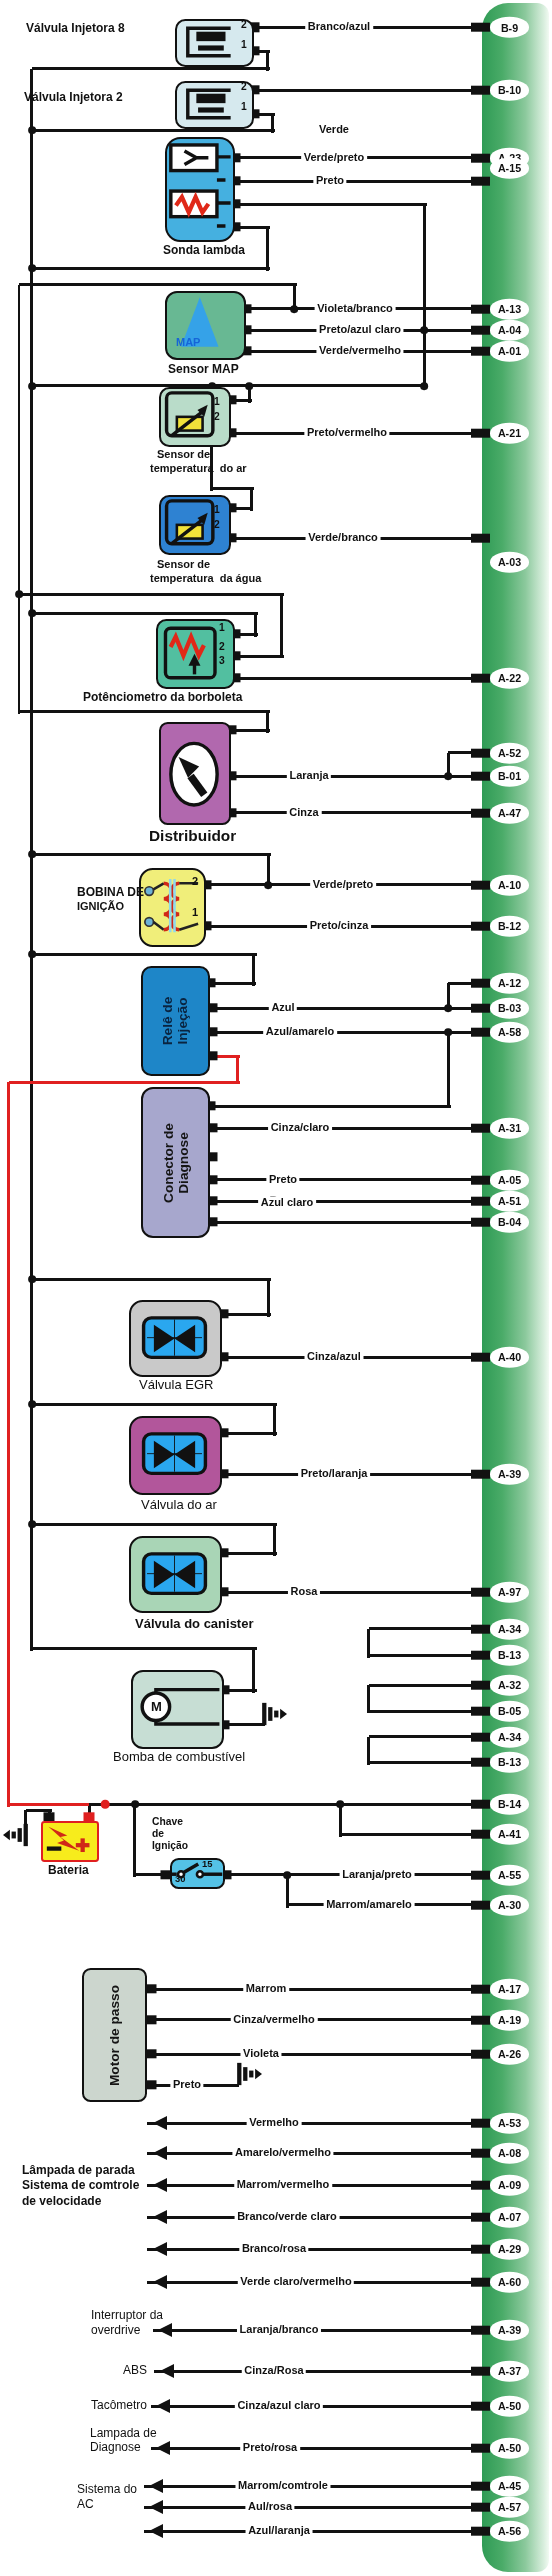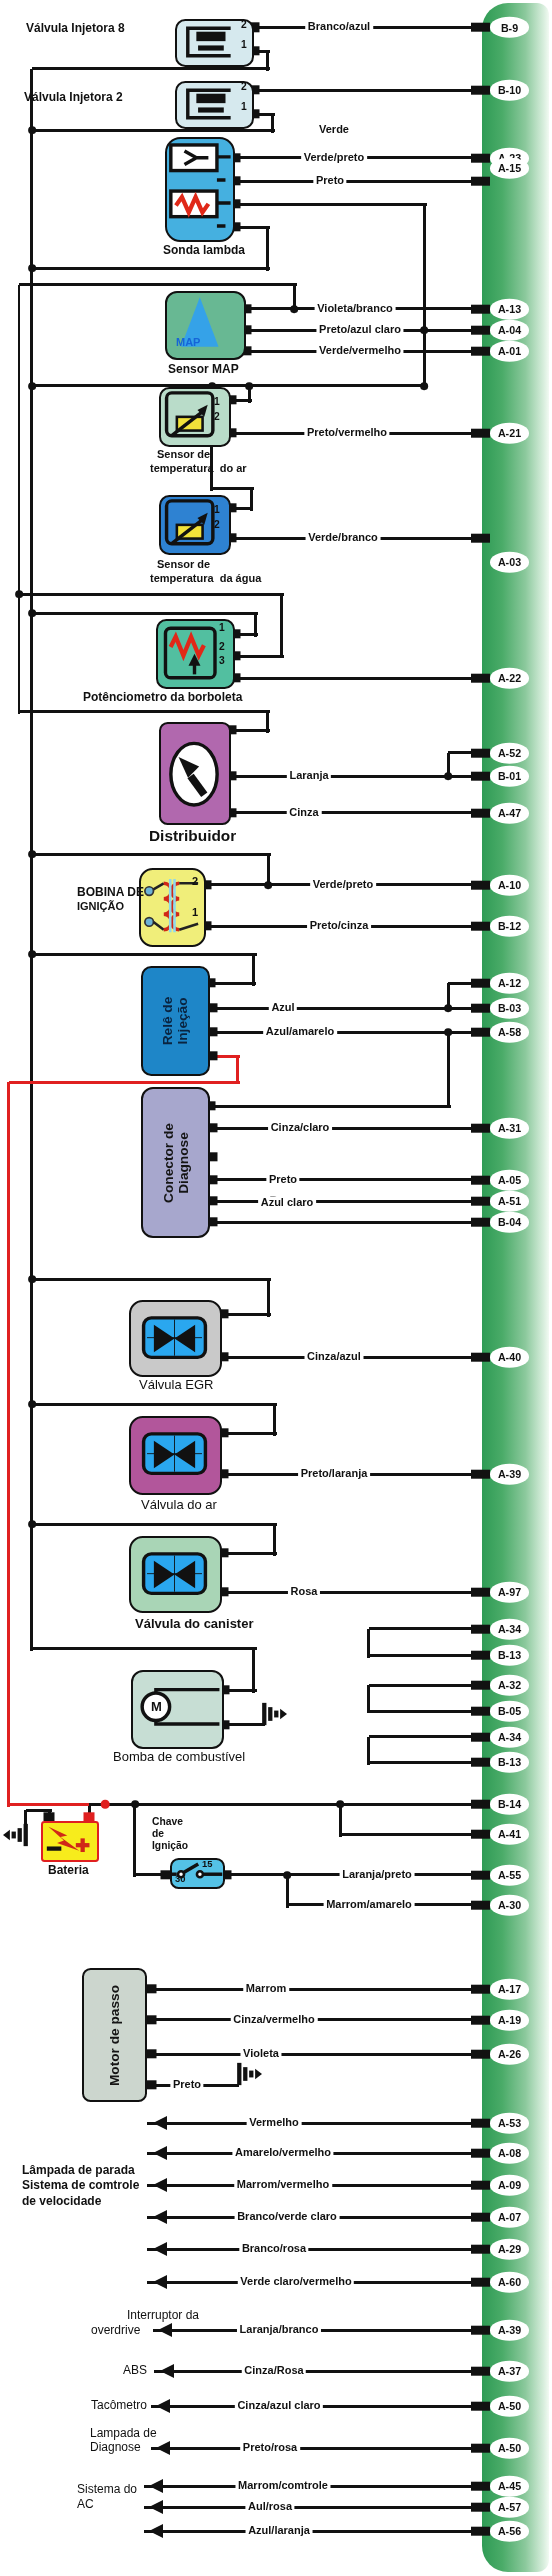--- a/index.html
+++ b/index.html
@@ -483,21 +483,21 @@
     <div class="lbl" style="left: 152px; top: 1816px; font-size: 10.3px; font-weight: bold;">Chave</div>
     <div class="lbl" style="left: 152px; top: 1828px; font-size: 10.3px; font-weight: bold;">de</div>
     <div class="lbl" style="left: 152px; top: 1840px; font-size: 10.3px; font-weight: bold;">Ignição</div>
     <div class="lbl" style="left: 175px; top: 1874px; font-size: 9.4px; font-weight: bold;">30</div>
     <div class="lbl" style="left: 202px; top: 1859px; font-size: 9.4px; font-weight: bold;">15</div>
     <div class="lbl" style="left: 176px; top: 337px; font-size: 11px; font-weight: bold; color: rgb(21, 101, 216);">MAP</div>
     <div class="lbl" style="left: 151px; top: 1700px; font-size: 13px; font-weight: bold;">M</div>
     <div class="lbl" style="left: 22px; top: 2164px; font-size: 12px; font-weight: bold;">Lâmpada de parada</div>
     <div class="lbl" style="left: 22px; top: 2179px; font-size: 12px; font-weight: bold;">Sistema de comtrole</div>
     <div class="lbl" style="left: 22px; top: 2195px; font-size: 12px; font-weight: bold;">de velocidade</div>
-    <div class="lbl" style="left: 91px; top: 2309px; font-size: 12px; font-weight: normal; margin-left: 36px;">Interruptor da</div>
+    <div class="lbl" style="left: 91px; top: 2309px; font-size: 12px; font-weight: normal;">Interruptor da</div>
     <div class="lbl" style="left: 91px; top: 2324px; font-size: 12px; font-weight: normal;">overdrive</div>
     <div class="lbl" style="left: 123px; top: 2364px; font-size: 12px; font-weight: normal;">ABS</div>
     <div class="lbl" style="left: 91px; top: 2399px; font-size: 12px; font-weight: normal;">Tacômetro</div>
     <div class="lbl" style="left: 90px; top: 2427px; font-size: 12px; font-weight: normal;">Lampada de</div>
     <div class="lbl" style="left: 90px; top: 2441px; font-size: 12px; font-weight: normal;">Diagnose</div>
     <div class="lbl" style="left: 77px; top: 2483px; font-size: 12px; font-weight: normal;">Sistema do</div>
     <div class="lbl" style="left: 77px; top: 2498px; font-size: 12px; font-weight: normal;">AC</div>
     <div class="lbl" style="left: 241px; top: 19px; font-size: 10.3px; font-weight: bold;">2</div>
     <div class="lbl" style="left: 241px; top: 39px; font-size: 10.3px; font-weight: bold;">1</div>
     <div class="lbl" style="left: 241px; top: 81px; font-size: 10.3px; font-weight: bold;">2</div>

